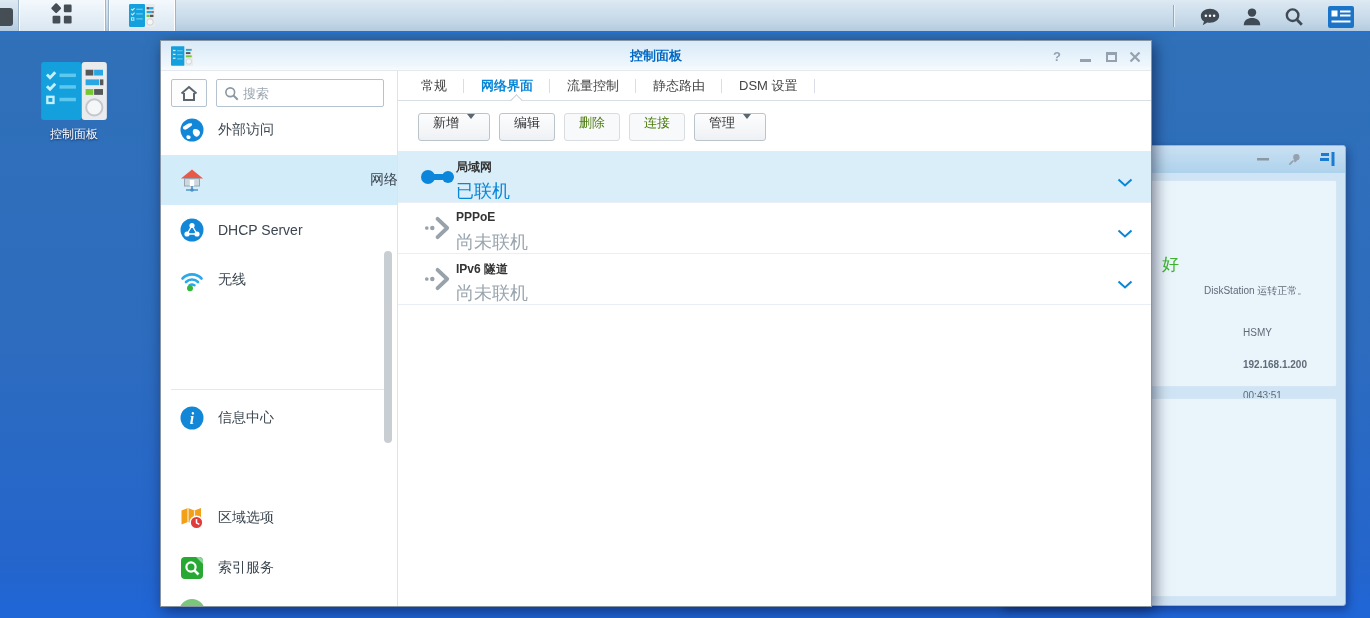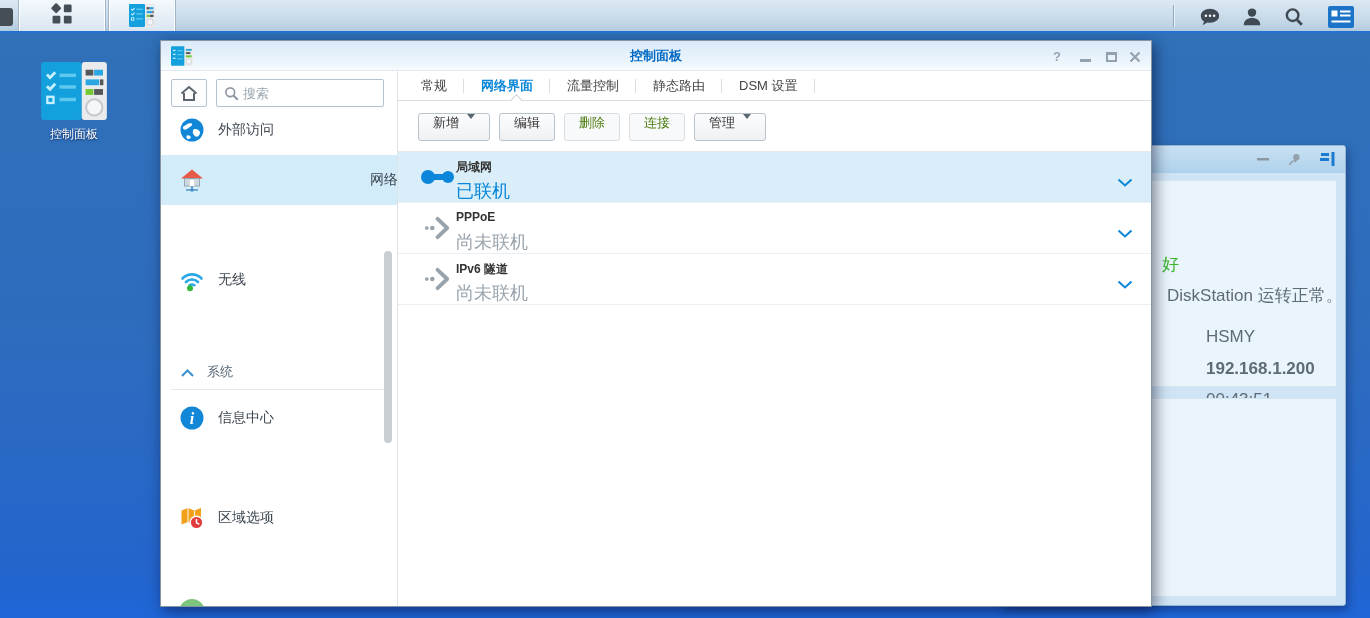--- a/index.html
+++ b/index.html
@@ -30,21 +30,21 @@
   
   #panel { position:absolute; left:1002px; top:145px; width:344px; height:461px; z-index:2;
     background:#cfe4f4; border:1px solid #93b7d4; border-radius:3px; box-shadow:2px 4px 10px rgba(0,0,40,.35); }
   #panel-header { position:absolute; left:0; top:0; right:0; height:27px;
     background:linear-gradient(180deg,#c9e0f2 0%,#aed2ec 100%); border-radius:3px 3px 0 0; }
   .panel-ctrl { position:absolute; top:6px; width:16px; height:14px; cursor:pointer; }
   .panel-card { position:absolute; left:8px; right:8px; background:#e9f4fb; border:1px solid #d4e6f3; border-radius:2px; }
   #card-health { top:34px; height:207px; }
   #card-res   { top:252px; bottom:8px; }
   #w-greet { position:absolute; left:150px; top:72px; font-size:17px; color:#3cb42e; white-space:nowrap; }
-  .w-line { position:absolute; font-size:17px; color:#5f6b76; white-space:nowrap; }
+  .w-line { position:absolute; font-size:10px; color:#5f6b76; white-space:nowrap;margin-left:37px; }
 
   
   #win { position:absolute; left:160px; top:40px; width:992px; height:567px; z-index:3;
     background:#fff; border:1px solid #8795a3; box-shadow:3px 4px 14px rgba(0,0,30,.5); }
   #titlebar { position:absolute; left:0; top:0; right:0; height:30px;
     background:linear-gradient(180deg,#d9eaf8 0%,#eef6fc 80%,#f7fbfe 100%); border-bottom:1px solid #e3e9ef; }
   #win-title { position:absolute; left:0; right:0; top:0; line-height:30px; text-align:center;
     color:#0068c3; font-size:13px; font-weight:bold; }
   #win-appicon { position:absolute; left:10px; top:5px; }
   .win-ctrl { position:absolute; top:8px; width:16px; height:15px; display:flex; align-items:center; justify-content:center;
@@ -307,42 +307,46 @@
               <rect x="5.5" y="11.5" width="15" height="7.5" fill="#cdd7de" stroke="#97a6b1" stroke-width="1"></rect>
               <rect x="10.8" y="13" width="4.4" height="6" fill="#fff"></rect>
               <line x1="13" y1="19" x2="13" y2="22" stroke="#4a90c8" stroke-width="1.6"></line>
               <circle cx="13" cy="23" r="1.8" fill="#4a90c8"></circle>
               <line x1="7" y1="23" x2="19" y2="23" stroke="#4a90c8" stroke-width="1.4"></line>
             </svg>
           </span>
           <span class="txt">网络</span>
         </div>
 
+        <div class="side-item" style="top:134px;">
+          <span class="icon">
+            <svg width="26" height="26" viewBox="0 0 26 26">
+              <circle cx="13" cy="13" r="11.5" fill="#1287d8"></circle>
+              <circle cx="13" cy="8.5" r="2.6" fill="#fff"></circle>
+              <circle cx="8" cy="17" r="2.6" fill="#fff"></circle>
+              <circle cx="18" cy="17" r="2.6" fill="#fff"></circle>
+              <path d="M13 8.5 L8 17 M13 8.5 L18 17 M8 17 L18 17" stroke="#fff" stroke-width="1.4" fill="none"></path>
+            </svg>
+          </span>
+          <span class="txt">DHCP Server</span>
+        </div>
 
         <div class="side-item" style="top:184px;">
           <span class="icon">
             <svg width="26" height="26" viewBox="0 0 26 26">
               <path d="M3.5 11.5a13 13 0 0 1 19 0" stroke="#29a9e8" stroke-width="2.6" fill="none" stroke-linecap="round"></path>
               <path d="M7 15a8.5 8.5 0 0 1 12 0" stroke="#29a9e8" stroke-width="2.6" fill="none" stroke-linecap="round"></path>
               <path d="M10.5 18.3a4.5 4.5 0 0 1 5 0" stroke="#29a9e8" stroke-width="2.4" fill="none" stroke-linecap="round"></path>
               <circle cx="11" cy="21.2" r="3" fill="#35b83a"></circle>
             </svg>
           </span>
           <span class="txt">无线</span>
         </div>
 
 
-        <div id="side-section">
-          <span style="margin-left:20px;">
-            <svg width="13" height="8" viewBox="0 0 13 8">
-                <path d="M1 7 L6.5 1.5 L12 7" stroke="#3a8fd0" stroke-width="2" fill="none"></path>
-              </svg>
-          </span>
-          <span class="txt">系统</span>
-        </div>
         <div id="side-section-rule"></div>
 
         <div class="side-item" style="top:322px;">
           <span class="icon">
             <svg width="26" height="26" viewBox="0 0 26 26">
               <circle cx="13" cy="13" r="11.5" fill="#1287d8"></circle>
               <text x="13" y="19" text-anchor="middle" font-family="Liberation Serif, DejaVu Serif, serif" font-style="italic" font-weight="bold" font-size="16" fill="#fff">i</text>
             </svg>
           </span>
           <span class="txt">信息中心</span>
@@ -355,20 +359,31 @@
               <path d="M2.5 5.5 l6.5-2.5 6.5 2.5 6.5-2.5 v14 l-6.5 2.5-6.5-2.5-6.5 2.5 Z" fill="#f2a01a"></path>
               <line x1="9" y1="3" x2="9" y2="19.5" stroke="#fff" stroke-width="1.2" opacity="0.8"></line>
               <line x1="15.5" y1="5.5" x2="15.5" y2="22" stroke="#fff" stroke-width="1.2" opacity="0.8"></line>
               <circle cx="17.5" cy="17.5" r="6.3" fill="#e23b3b" stroke="#fff" stroke-width="1.4"></circle>
               <path d="M17.5 14 v3.8 l2.8 1.6" stroke="#fff" stroke-width="1.5" fill="none"></path>
             </svg>
           </span>
           <span class="txt">区域选项</span>
         </div>
 
+        <div class="side-item" style="top:472px;">
+          <span class="icon">
+            <svg width="26" height="26" viewBox="0 0 26 26">
+              <rect x="2" y="2" width="22" height="22" rx="4" fill="#27a833"></rect>
+              <polygon points="17,2 24,9 24,4.5 21,2" fill="#8fd89a"></polygon>
+              <circle cx="12" cy="12" r="4.6" fill="none" stroke="#fff" stroke-width="2.2"></circle>
+              <line x1="15.4" y1="15.4" x2="19.5" y2="19.5" stroke="#fff" stroke-width="2.6"></line>
+            </svg>
+          </span>
+          <span class="txt">索引服务</span>
+        </div>
 
         <div id="side-partial"></div>
         <div id="side-scroll"></div>
       </div>
 
       <div id="content">
 
         <div id="tabbar">
           <div class="tab">常规</div>
           <div class="tab active">网络界面</div>

